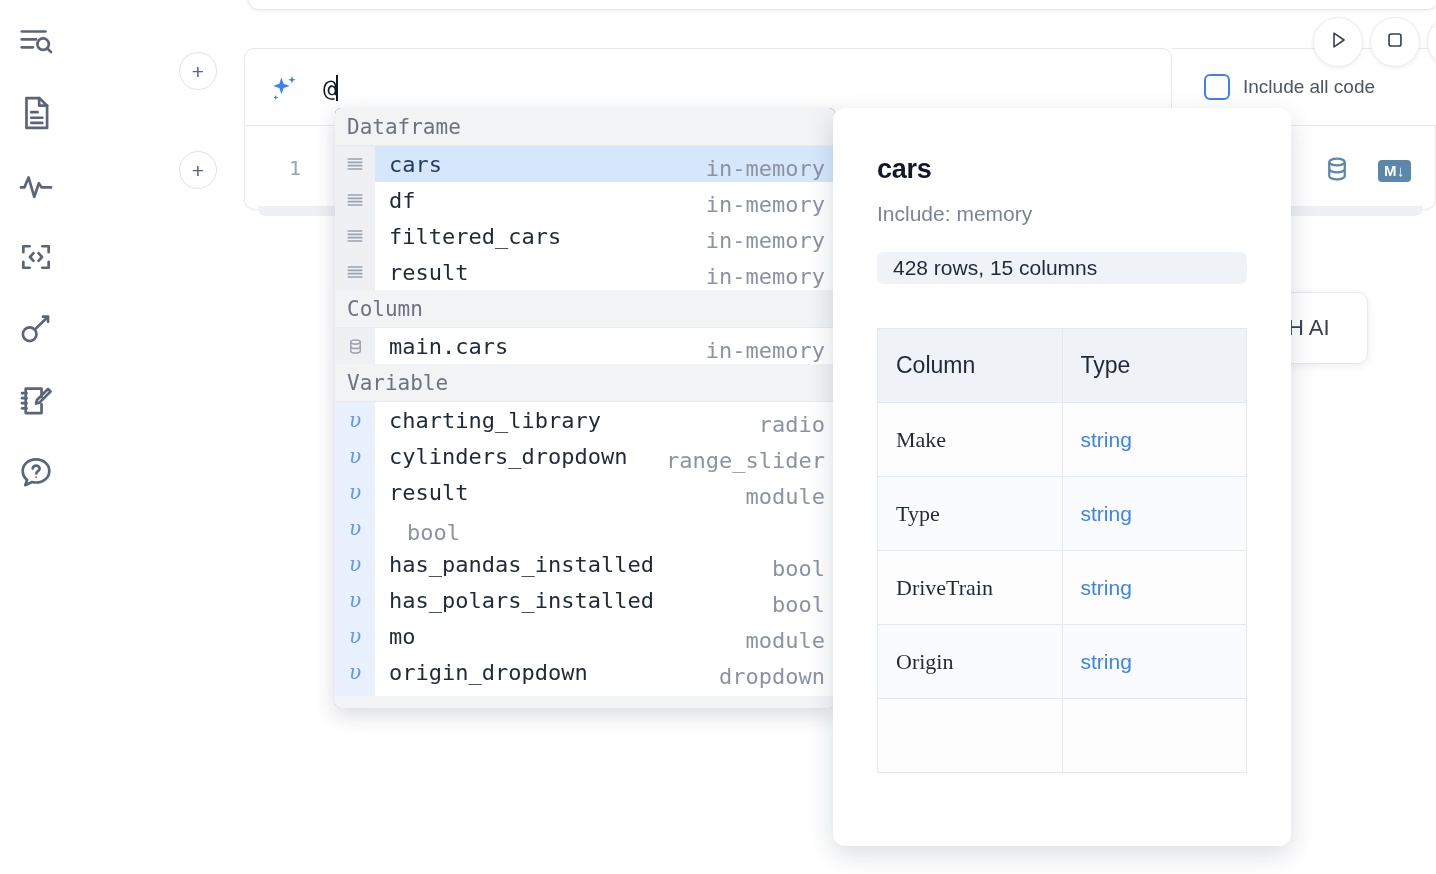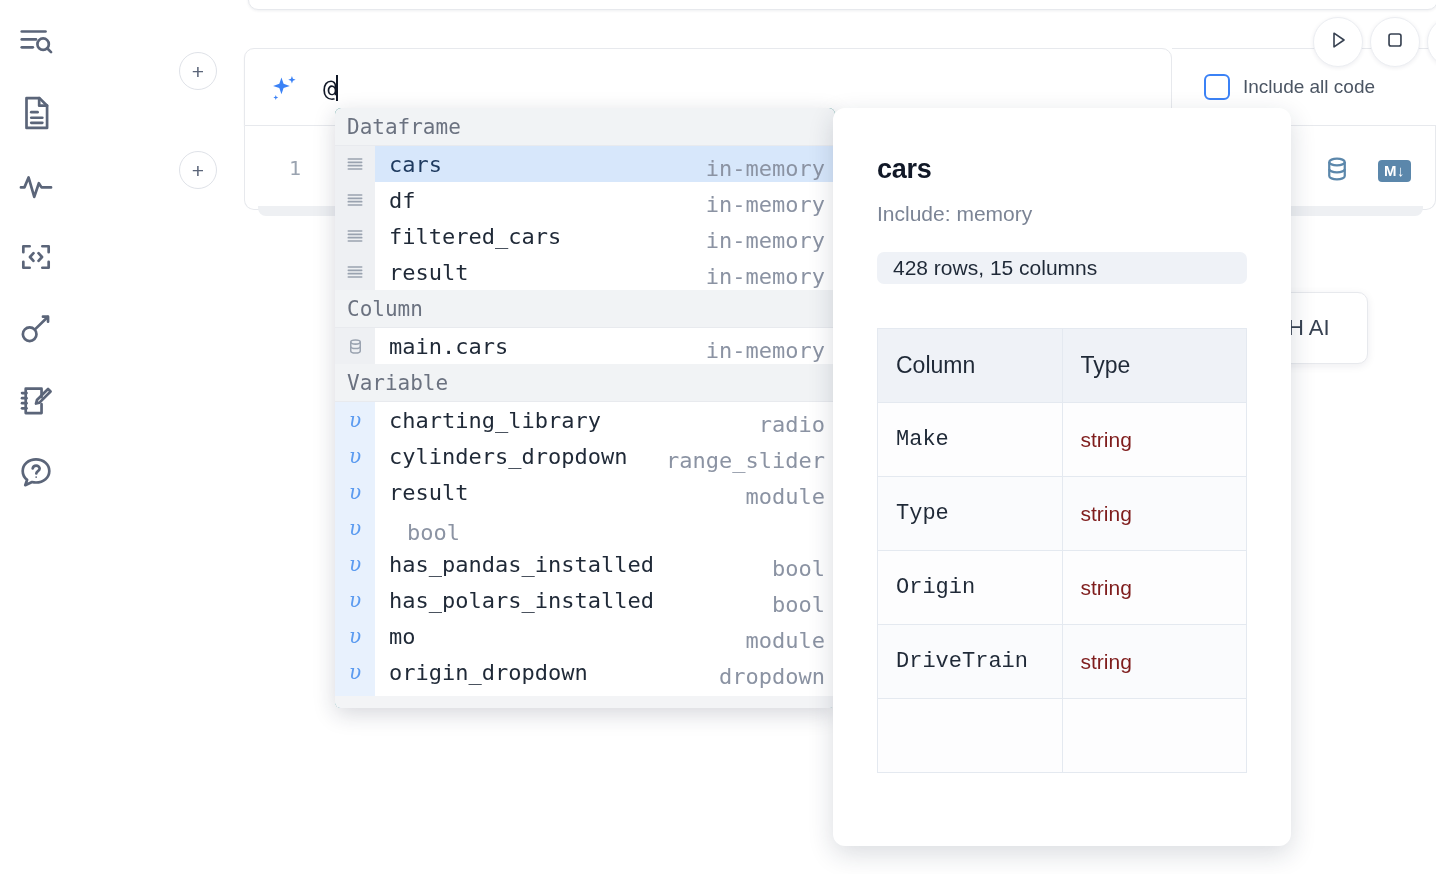--- a/index.html
+++ b/index.html
@@ -334,27 +334,27 @@
     height: 74px;
     vertical-align: middle;
   }
   #schema-table th {
     background: #eff2f7;
     font-weight: normal;
     font-size: 23px;
     color: #1f2937;
   }
   #schema-table td.col-name {
-    font-family: Liberation Mono, monospace;
+    font-family: Liberation Serif, serif;
     font-size: 22px;
     color: #1f2937;
   }
   #schema-table td.col-type {
     font-size: 21px;
-    color: #7f1d1d;
+    color: #3b82f6;
   }
   #schema-table tbody tr:nth-child(odd) td { background: #fdfdfe; }
   #schema-table tbody tr:nth-child(even) td { background: #fafbfd; }
 </style>
 </head>
 <body>
 
 <div id="root">
 
   <div id="sidebar">
@@ -667,25 +667,25 @@
       <tbody id="schema-body">
           <tr>
             <td class="col-name">Make</td>
             <td class="col-type">string</td>
           </tr>
           <tr>
             <td class="col-name">Type</td>
             <td class="col-type">string</td>
           </tr>
           <tr>
-            <td class="col-name">Origin</td>
+            <td class="col-name">DriveTrain</td>
             <td class="col-type">string</td>
           </tr>
           <tr>
-            <td class="col-name">DriveTrain</td>
+            <td class="col-name">Origin</td>
             <td class="col-type">string</td>
           </tr>
           <tr>
             <td class="col-name"></td>
             <td class="col-type"></td>
           </tr>
         </tbody>
     </table>
   </div>
 

